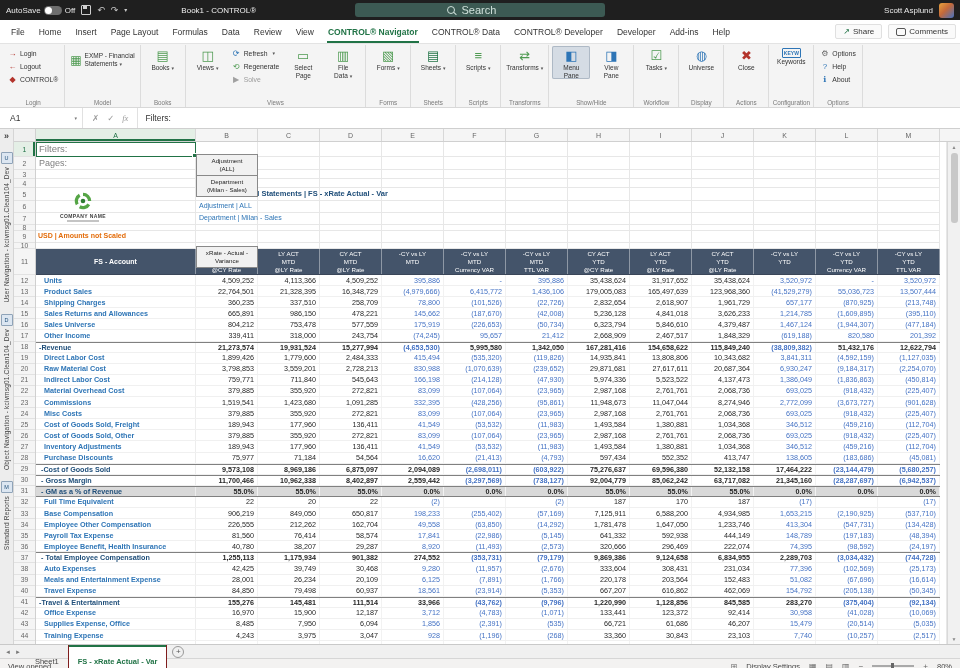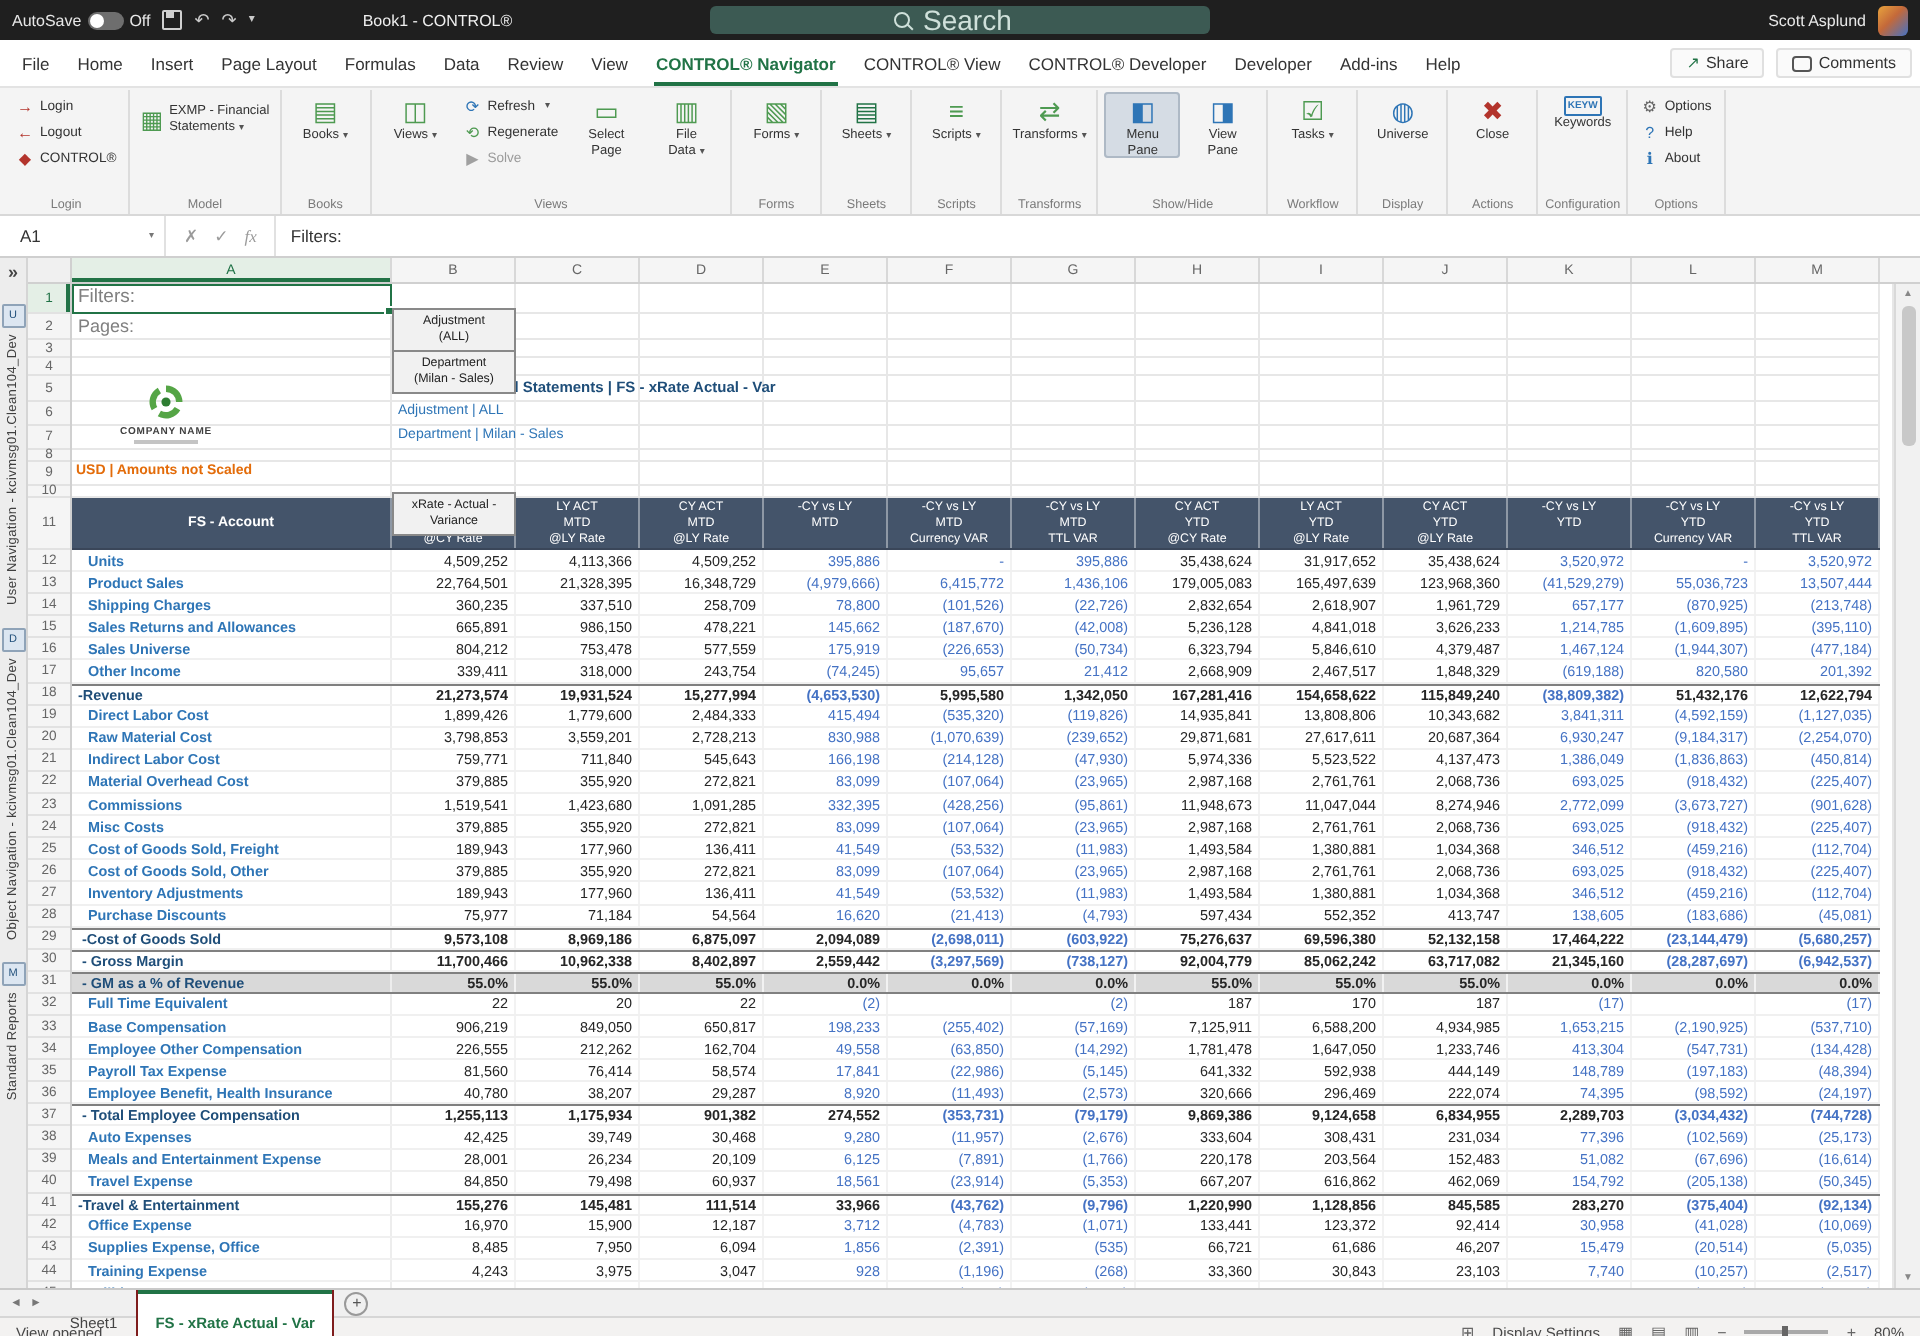--- a/index.html
+++ b/index.html
@@ -13,21 +13,21 @@
   .toggle i{position:absolute;left:1px;top:1px;width:7px;height:7px;border-radius:50%;background:#fff;}
   .floppy{width:8px;height:8px;border:1px solid #CFCFCF;border-radius:1px;position:relative;display:inline-block;}
   .floppy::after{content:"";position:absolute;left:1px;top:0;width:4px;height:3px;background:#CFCFCF;}
   .tbico{color:#C9C9C9;font-size:9px;line-height:10px;}
   .caret{font-size:6px;}
   .tb-title{margin-left:48px;color:#F0F0F0;}
   .searchbox{position:absolute;left:50%;transform:translateX(-50%);top:3px;width:250px;height:14px;
              background:#3C5A53;border-radius:3px;display:flex;align-items:center;justify-content:center;gap:5px;}
   .mag{width:6px;height:6px;border:1px solid #CFE0DA;border-radius:50%;position:relative;display:inline-block;}
   .mag::after{content:"";position:absolute;left:5px;top:6px;width:4px;height:1px;background:#CFE0DA;transform:rotate(45deg);}
-  .search-input{background:transparent;border:none;outline:none;color:#D8E4E0;font-size:14px;width:50px;
+  .search-input{background:transparent;border:none;outline:none;color:#D8E4E0;font-size:11px;width:50px;
                 font-family:inherit;}
   .search-input::placeholder{color:#CFE0DA;}
   .tb-right{margin-left:auto;display:flex;align-items:center;gap:6px;}
   .avatar{width:15px;height:15px;border-radius:3px;background:linear-gradient(135deg,#E8A33D 0%,#C4693A 45%,#4472C4 100%);display:inline-block;}
   
   .ribbon-tabs{height:23px;background:#fff;display:flex;align-items:stretch;padding:0 4px;
                border-bottom:1px solid #E3E3E3;font-size:8.5px;color:#333;}
   .rtabs{display:flex;align-items:stretch;}
   .rtab{padding:0 7px;display:flex;align-items:center;position:relative;white-space:nowrap;}
   .rtab.active{font-weight:700;color:#217346;}
@@ -175,21 +175,21 @@
     <div class="rtabs">
         <div class="rtab">File</div>
         <div class="rtab">Home</div>
         <div class="rtab">Insert</div>
         <div class="rtab">Page Layout</div>
         <div class="rtab">Formulas</div>
         <div class="rtab">Data</div>
         <div class="rtab">Review</div>
         <div class="rtab">View</div>
         <div class="rtab active">CONTROL® Navigator</div>
-        <div class="rtab">CONTROL® View</div>
+        <div class="rtab">CONTROL® Data</div>
         <div class="rtab">CONTROL® Developer</div>
         <div class="rtab">Developer</div>
         <div class="rtab">Add-ins</div>
         <div class="rtab">Help</div>
       </div>
     <div class="tabs-right">
       <span class="share-btn">
         <span class="shico">↗</span>
         <span>Share</span>
       </span>

